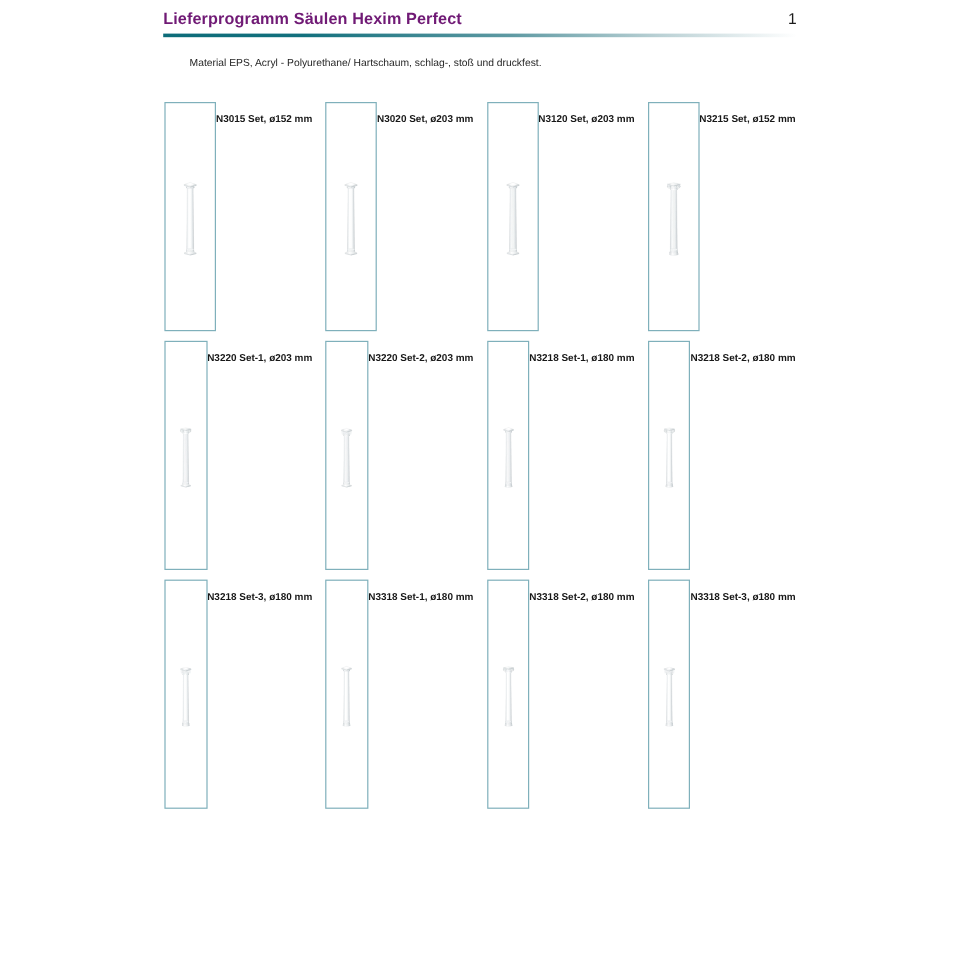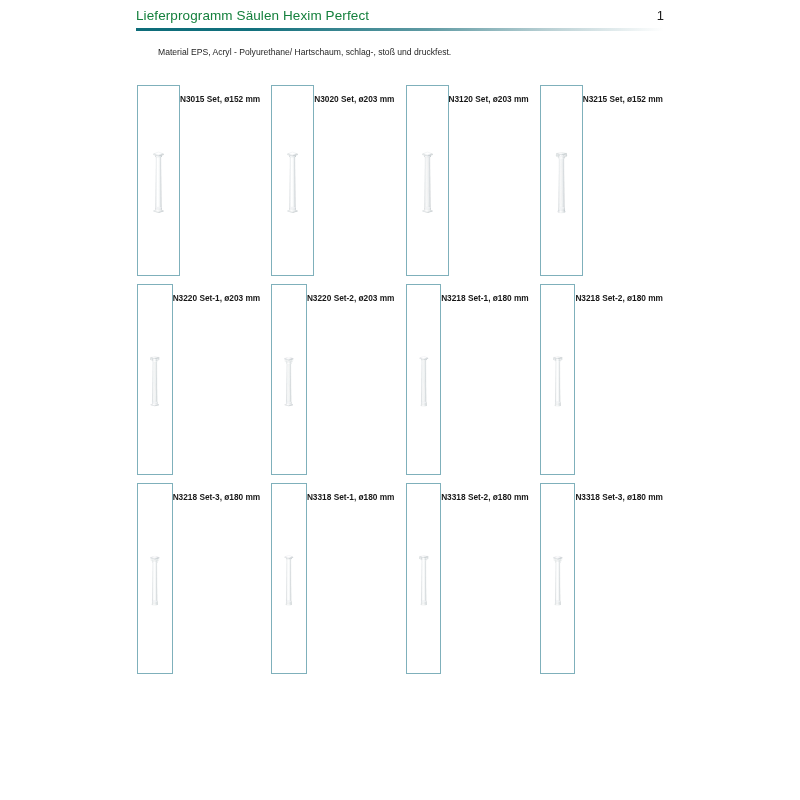--- a/index.html
+++ b/index.html
@@ -15,23 +15,23 @@
 
   
   .header{
     position:absolute;left:136px;top:8px;width:528px;
   }
   .header-row{
     display:flex;align-items:baseline;justify-content:space-between;
   }
   .doc-title{
     font-size:13.5px;
-    font-weight:400;
+    font-weight:700;
     letter-spacing:.1px;
-    color:#15803d;
+    color:#701a75;
     white-space:nowrap;
   }
   .page-number{
     font-size:13px;
     color:#1c1c1c;
     font-weight:400;
   }
   .rule{
     margin-top:5px;
     height:2.5px;

